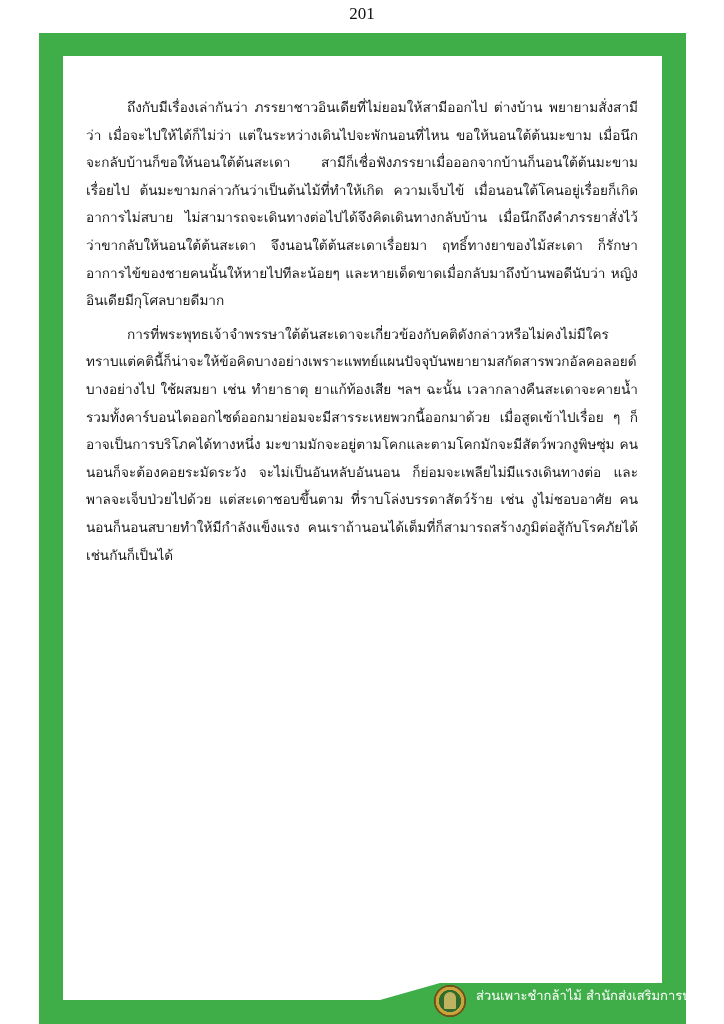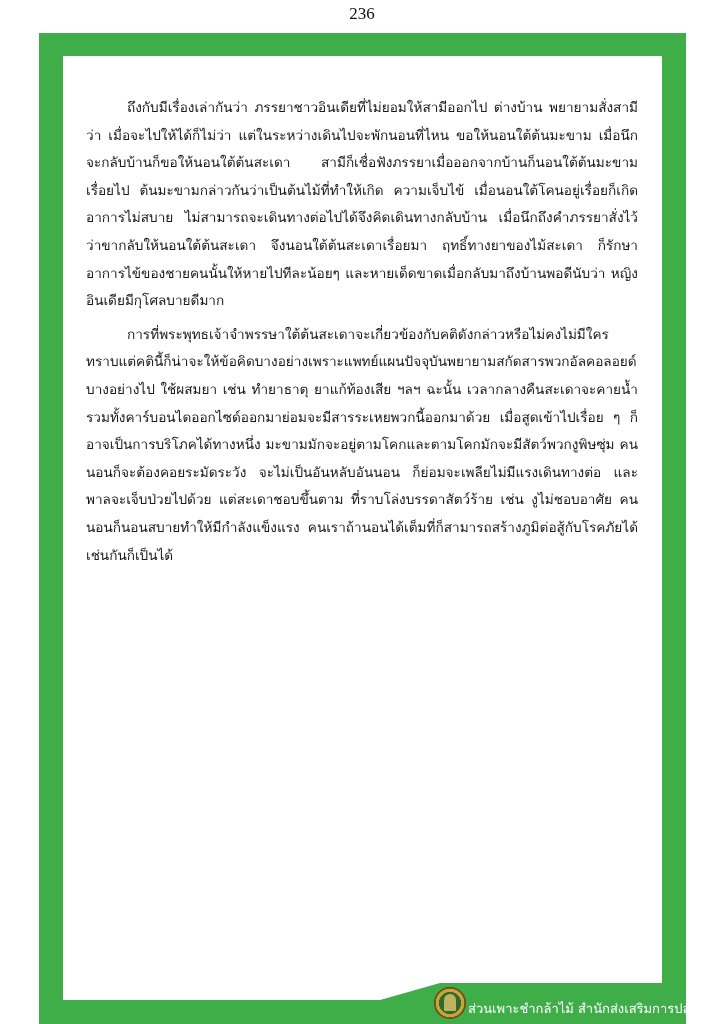--- a/index.html
+++ b/index.html
@@ -24,41 +24,41 @@
       clip-path: polygon(0 0, 100% 0, 100% 927px, 377px 927px, 317px 944px, 0 944px);
     }
     .content {
       position: absolute; left: 80px; top: 88px; width: 564px;
       font-size: 13.6px; line-height: 27.6px; color: #1a1a1a;
       text-align: justify;
     }
     .content p { margin: 6px; text-indent: 41px; }
     .footer {
       position: absolute; left: 434px; top: 985px; height: 34px;
-      display: flex; align-items: flex-end; gap: 2px;
+      display: flex; align-items: flex-start; gap: 10px;
     }
     .logo {
       width: 32px; height: 32px; border-radius: 50%;
       background: radial-gradient(circle at 50% 50%, #2f6b2d 0 48%, #c9a43c 50% 62%, #7d5b1d 64% 100%);
       box-shadow: 0 0 0 1px #6b4d17 inset;
       position: relative;
     }
     .logo::after {
       content: ""; position: absolute; left: 10px; top: 7px; width: 12px; height: 17px;
       background: #d9c06a; border-radius: 6px 6px 1px 1px; opacity: 0.85;
     }
     .footer-text {
       color: #ffffff; font-size: 13px; white-space: nowrap;
       font-family: "DejaVu Sans", sans-serif;
     }
   </style>
 </head>
 <body>
 
-<div class="page-number">236</div>
+<div class="page-number">201</div>
 
 <div class="frame"></div>
 <div class="panel"></div>
 
 <div class="content">
   <p>ถึงกับมีเรื่องเล่ากันว่า ภรรยาชาวอินเดียที่ไม่ยอมให้สามีออกไป ต่างบ้าน พยายามสั่งสามีว่า เมื่อจะไปให้ได้ก็ไม่ว่า แต่ในระหว่างเดินไปจะพักนอนที่ไหน ขอให้นอนใต้ต้นมะขาม เมื่อนึกจะกลับบ้านก็ขอให้นอนใต้ต้นสะเดา สามีก็เชื่อฟังภรรยาเมื่อออกจากบ้านก็นอนใต้ต้นมะขามเรื่อยไป ต้นมะขามกล่าวกันว่าเป็นต้นไม้ที่ทำให้เกิด ความเจ็บไข้ เมื่อนอนใต้โคนอยู่เรื่อยก็เกิดอาการไม่สบาย ไม่สามารถจะเดินทางต่อไปได้จึงคิดเดินทางกลับบ้าน เมื่อนึกถึงคำภรรยาสั่งไว้ว่าขากลับให้นอนใต้ต้นสะเดา จึงนอนใต้ต้นสะเดาเรื่อยมา ฤทธิ์ทางยาของไม้สะเดา ก็รักษาอาการไข้ของชายคนนั้นให้หายไปทีละน้อยๆ และหายเด็ดขาดเมื่อกลับมาถึงบ้านพอดีนับว่า หญิงอินเดียมีกุโศลบายดีมาก</p>
   <p>การที่พระพุทธเจ้าจำพรรษาใต้ต้นสะเดาจะเกี่ยวข้องกับคติดังกล่าวหรือไม่คงไม่มีใครทราบแต่คตินี้ก็น่าจะให้ข้อคิดบางอย่างเพราะแพทย์แผนปัจจุบันพยายามสกัดสารพวกอัลคอลอยด์บางอย่างไป ใช้ผสมยา เช่น ทำยาธาตุ ยาแก้ท้องเสีย ฯลฯ ฉะนั้น เวลากลางคืนสะเดาจะคายน้ำรวมทั้งคาร์บอนไดออกไซด์ออกมาย่อมจะมีสารระเหยพวกนี้ออกมาด้วย เมื่อสูดเข้าไปเรื่อย ๆ ก็อาจเป็นการบริโภคได้ทางหนึ่ง มะขามมักจะอยู่ตามโคกและตามโคกมักจะมีสัตว์พวกงูพิษซุ่ม คนนอนก็จะต้องคอยระมัดระวัง จะไม่เป็นอันหลับอันนอน ก็ย่อมจะเพลียไม่มีแรงเดินทางต่อ และพาลจะเจ็บป่วยไปด้วย แต่สะเดาชอบขึ้นตาม ที่ราบโล่งบรรดาสัตว์ร้าย เช่น งูไม่ชอบอาศัย คนนอนก็นอนสบายทำให้มีกำลังแข็งแรง คนเราถ้านอนได้เต็มที่ก็สามารถสร้างภูมิต่อสู้กับโรคภัยได้เช่นกันก็เป็นได้</p>
 </div>
 
 <div class="footer">

